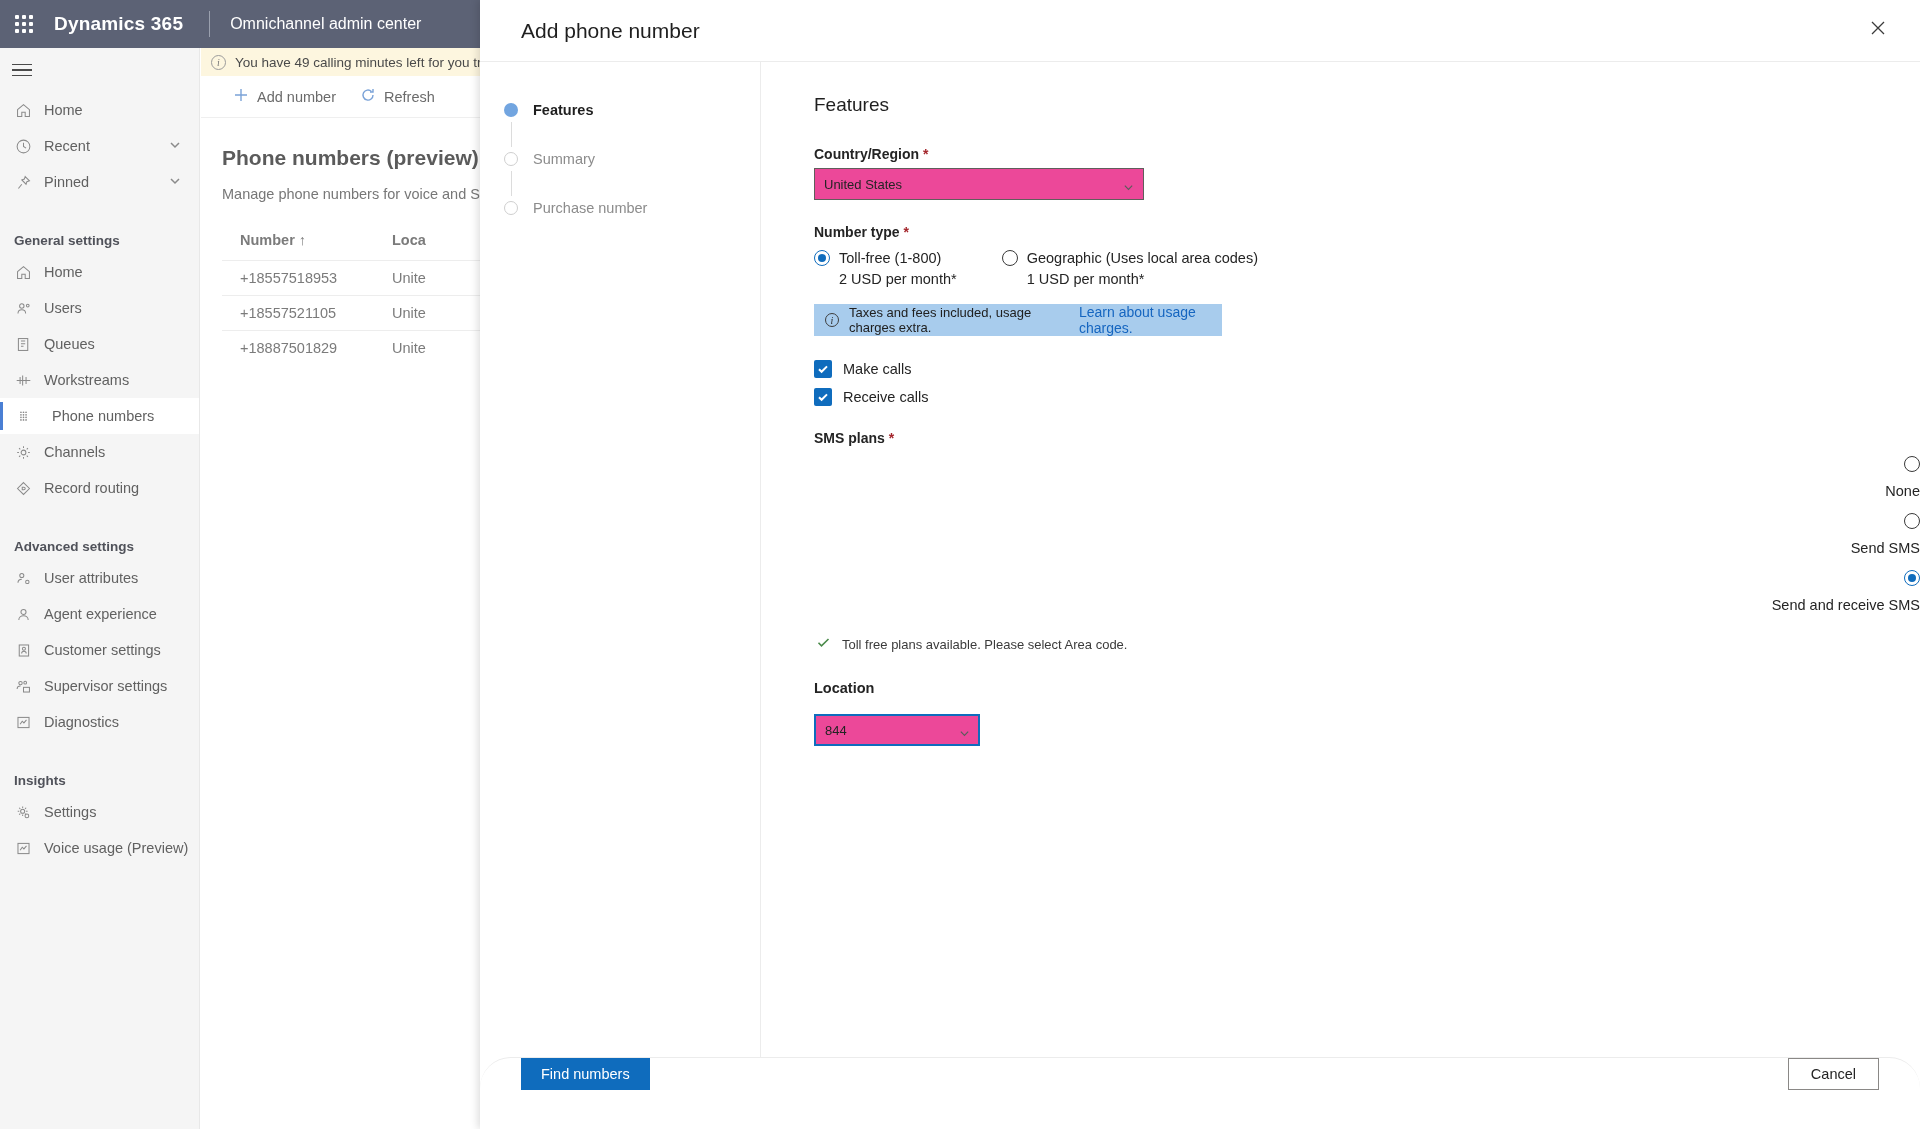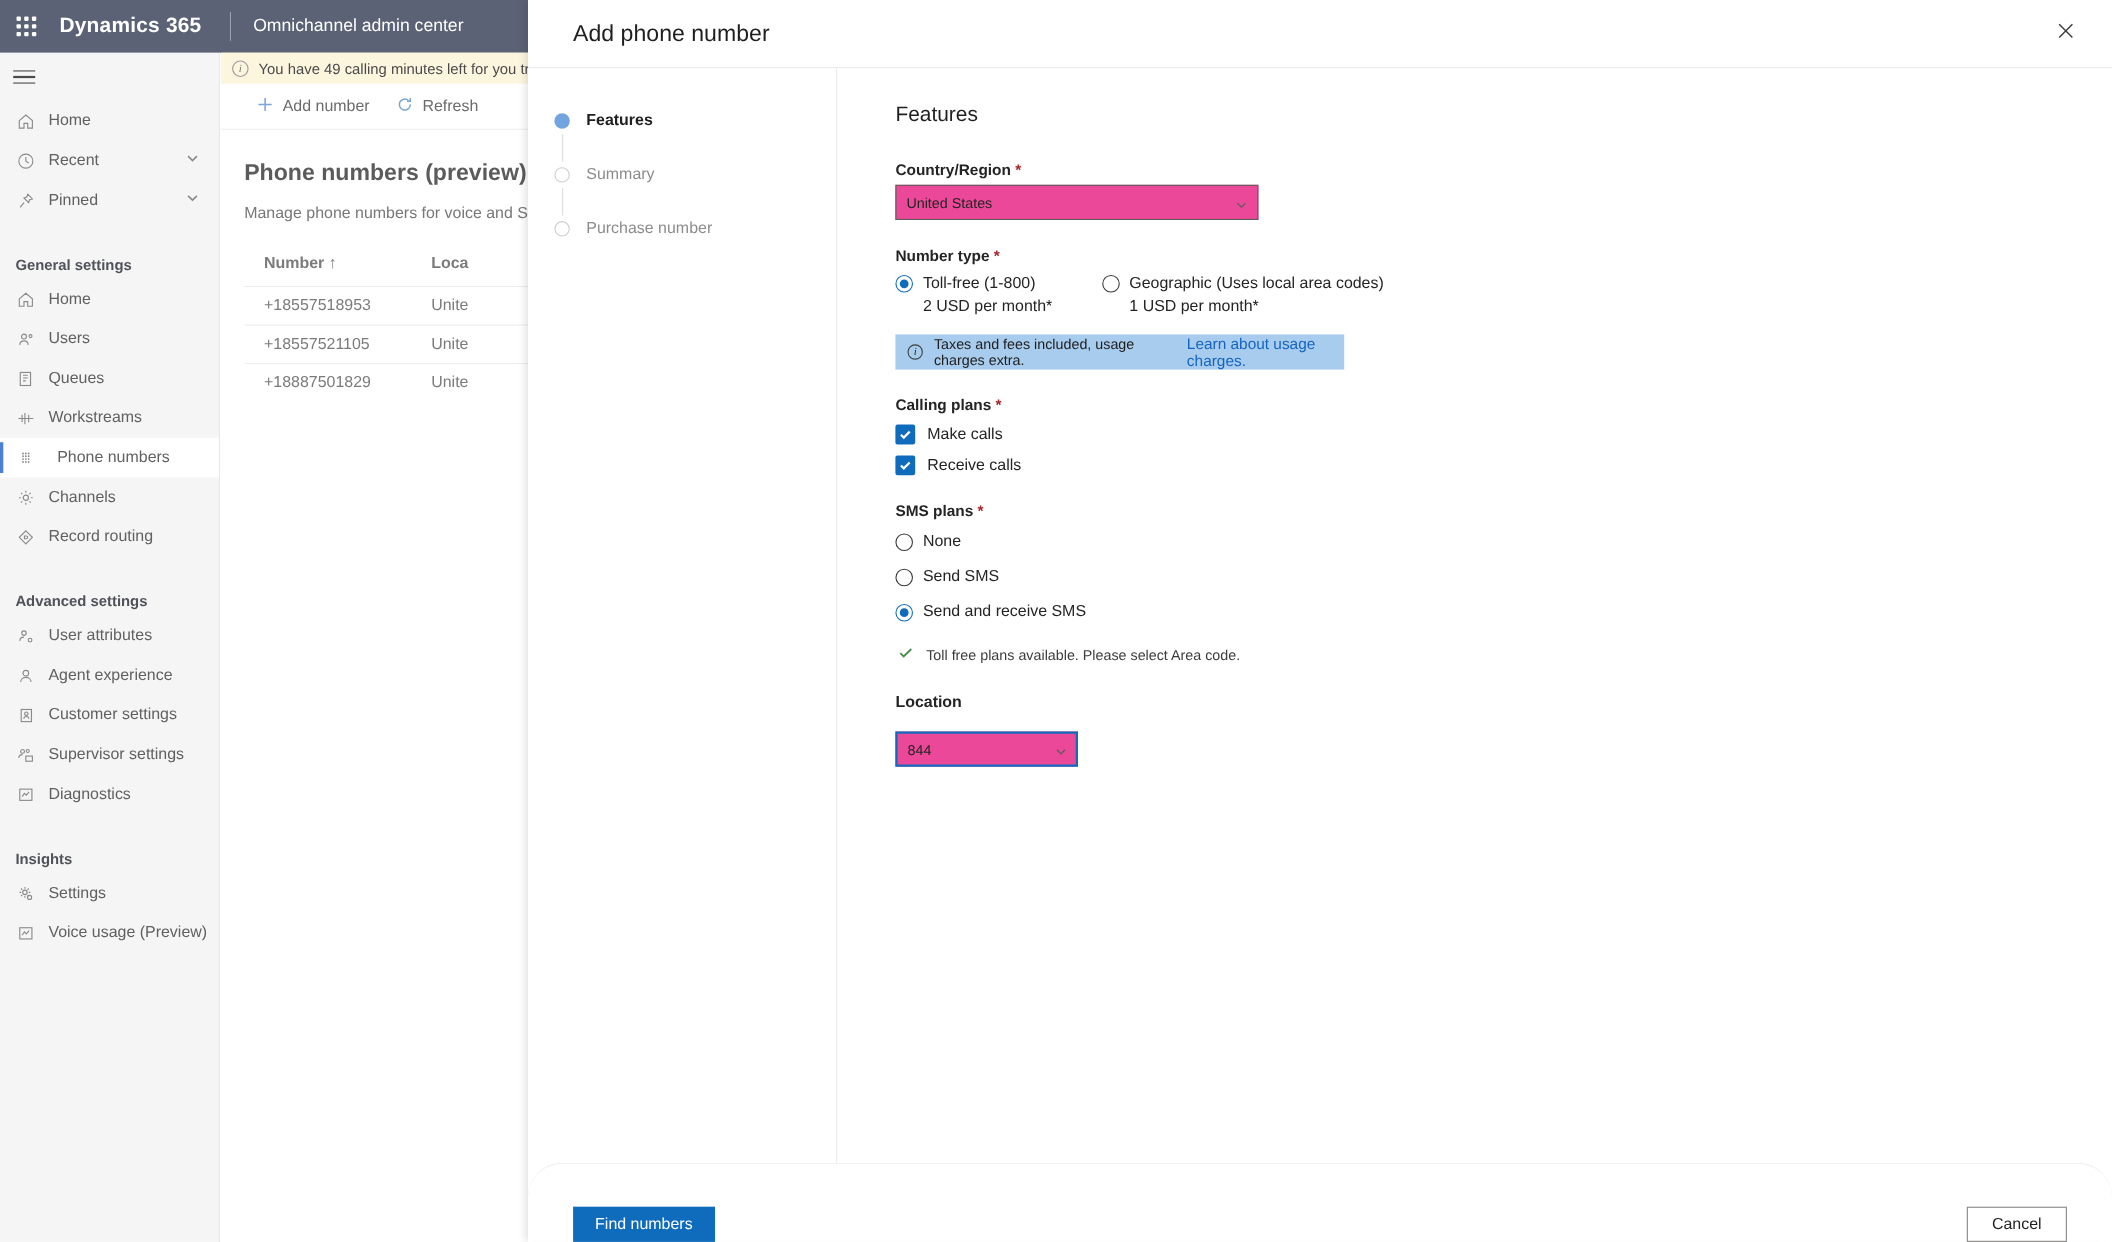--- a/index.html
+++ b/index.html
@@ -131,32 +131,32 @@
     font-family: "Liberation Serif", serif; font-style: italic; flex:0 0 14px;}
   .banner a { color: #1565c0; text-decoration: none; font-size: 14px; }
 
   .cb-row { display: flex; align-items: center; gap: 11px; margin-top: 10px; cursor: pointer; }
   .cb { width: 18px; height: 18px; background: #0f6cbd; border-radius: 2px; flex: 0 0 18px;
         display: flex; align-items: center; justify-content: center; }
   .cb svg { width: 12px; height: 12px; stroke: #ffffff; fill: none; stroke-width: 2; }
   .cb-label { font-size: 14.5px; color: #242424; }
 
   .radio-col { display: flex; flex-direction: column; gap: 11px; margin-top: 10px; }
-  .radio-col .radio-opt { align-items: center; }
+  .radio-col .radio-opt { align-items: flex-end; flex-direction: column; }
   .radio-col .rd { margin-top: 0; }
 
   .hint { display: flex; align-items: center; gap: 12px; margin-top: 20px; padding-left: 3px; }
   .hint svg { width: 13px; height: 13px; stroke: #4a8a4a; fill: none; stroke-width: 1.6; }
   .hint span { font-size: 13px; color: #3b3b3b; }
 
   .sec-h { font-size: 14.5px; font-weight: bold; color: #242424; margin-top: 28px; }
 
   .modal-foot {
     flex: 0 0 72px; border-top: 1px solid #ececec;
-    display: flex; align-items: flex-end; padding: 0 41px 0 41px; border-radius: 31px;
+    display: flex; align-items: flex-start; padding: 0 41px 0 41px; border-radius: 31px;
   }
   .btn-primary {
     background: #0f6cbd; color: #fff; border: none; font-size: 14.5px;
     height: 32px; padding: 0 20px; cursor: pointer; font-family: "Liberation Sans", sans-serif;
   }
   .btn-default {
     margin-left: auto; background: #fff; color: #242424; border: 1px solid #8a8886;
     font-size: 14.5px; height: 32px; padding: 0 22px; cursor: pointer;
     font-family: "Liberation Sans", sans-serif;
   }
@@ -497,24 +497,20 @@
           </div>
         </div>
 
         <div class="banner">
           <span class="circ-i">i</span>
           <span>Taxes and fees included, usage charges extra.</span>
           <a href="#">Learn about usage charges.</a>
         </div>
 
         <div class="grp">
-          <div class="f-label">
-            <span>Calling plans</span>
-            <span class="req">*</span>
-          </div>
           <div class="cb-row">
             <span class="cb">
                 <svg viewBox="0 0 12 12">
                   <path d="M2 6.2l2.6 2.6L10 3.4"></path>
                 </svg>
               </span>
             <span class="cb-label">Make calls</span>
           </div>
           <div class="cb-row">
             <span class="cb">

